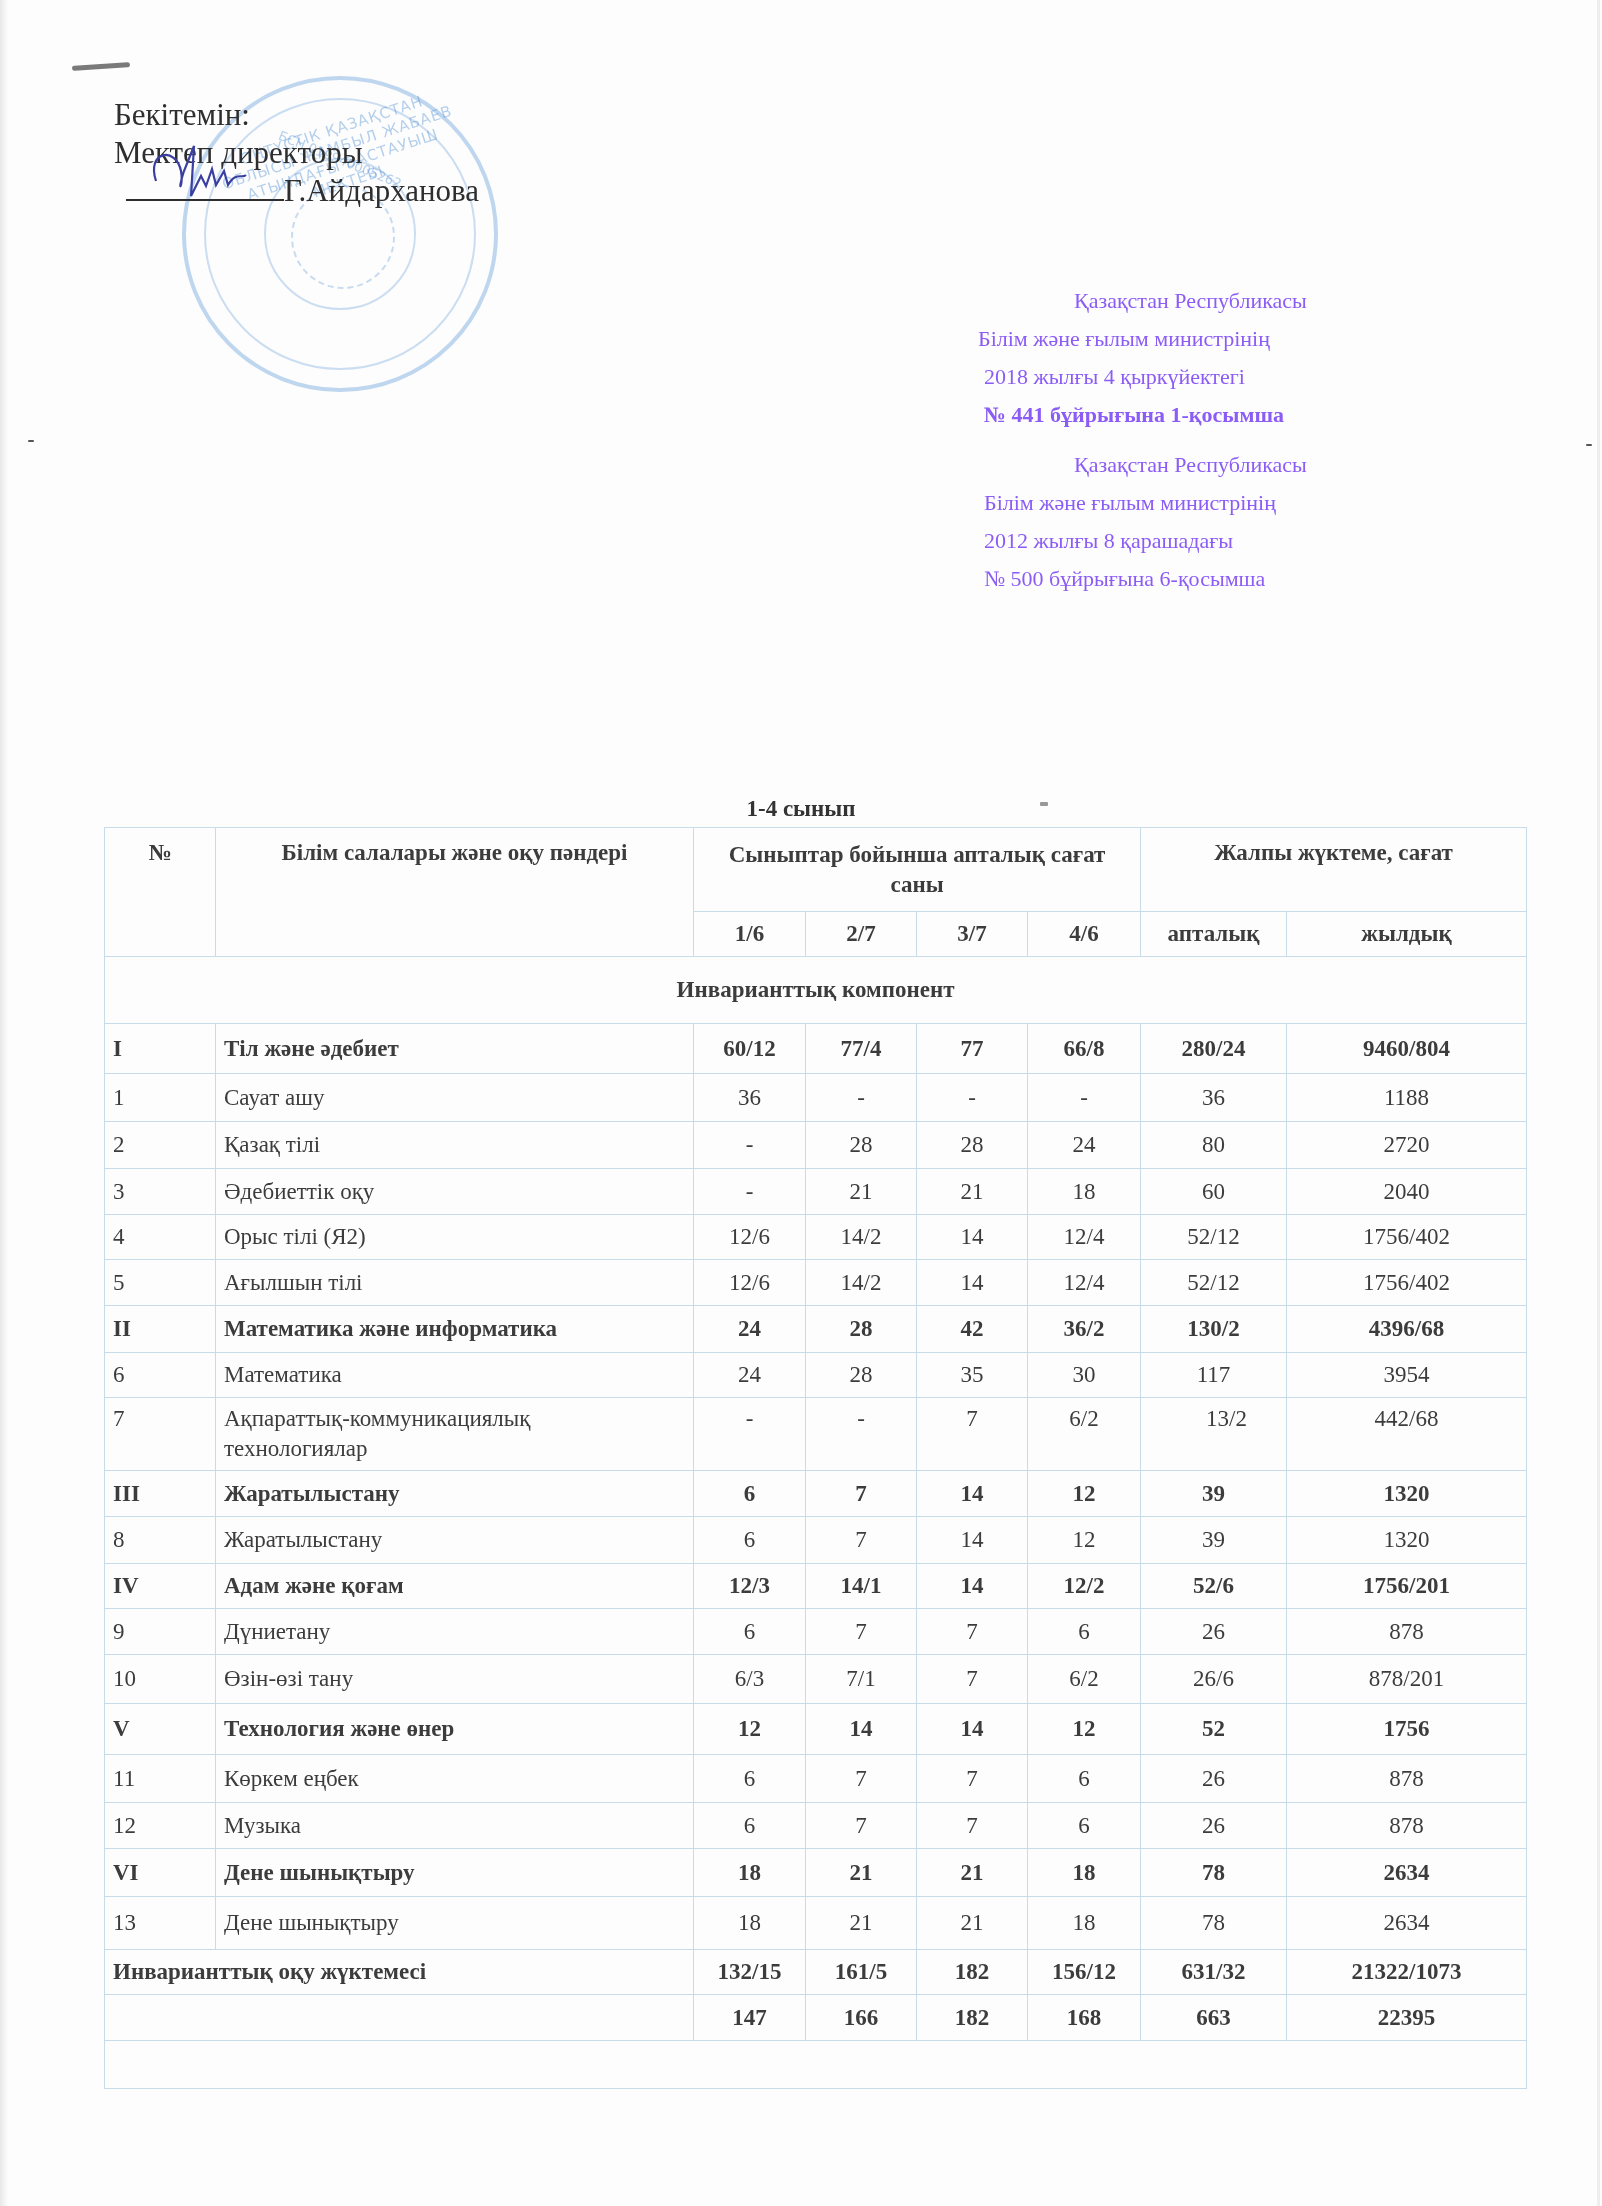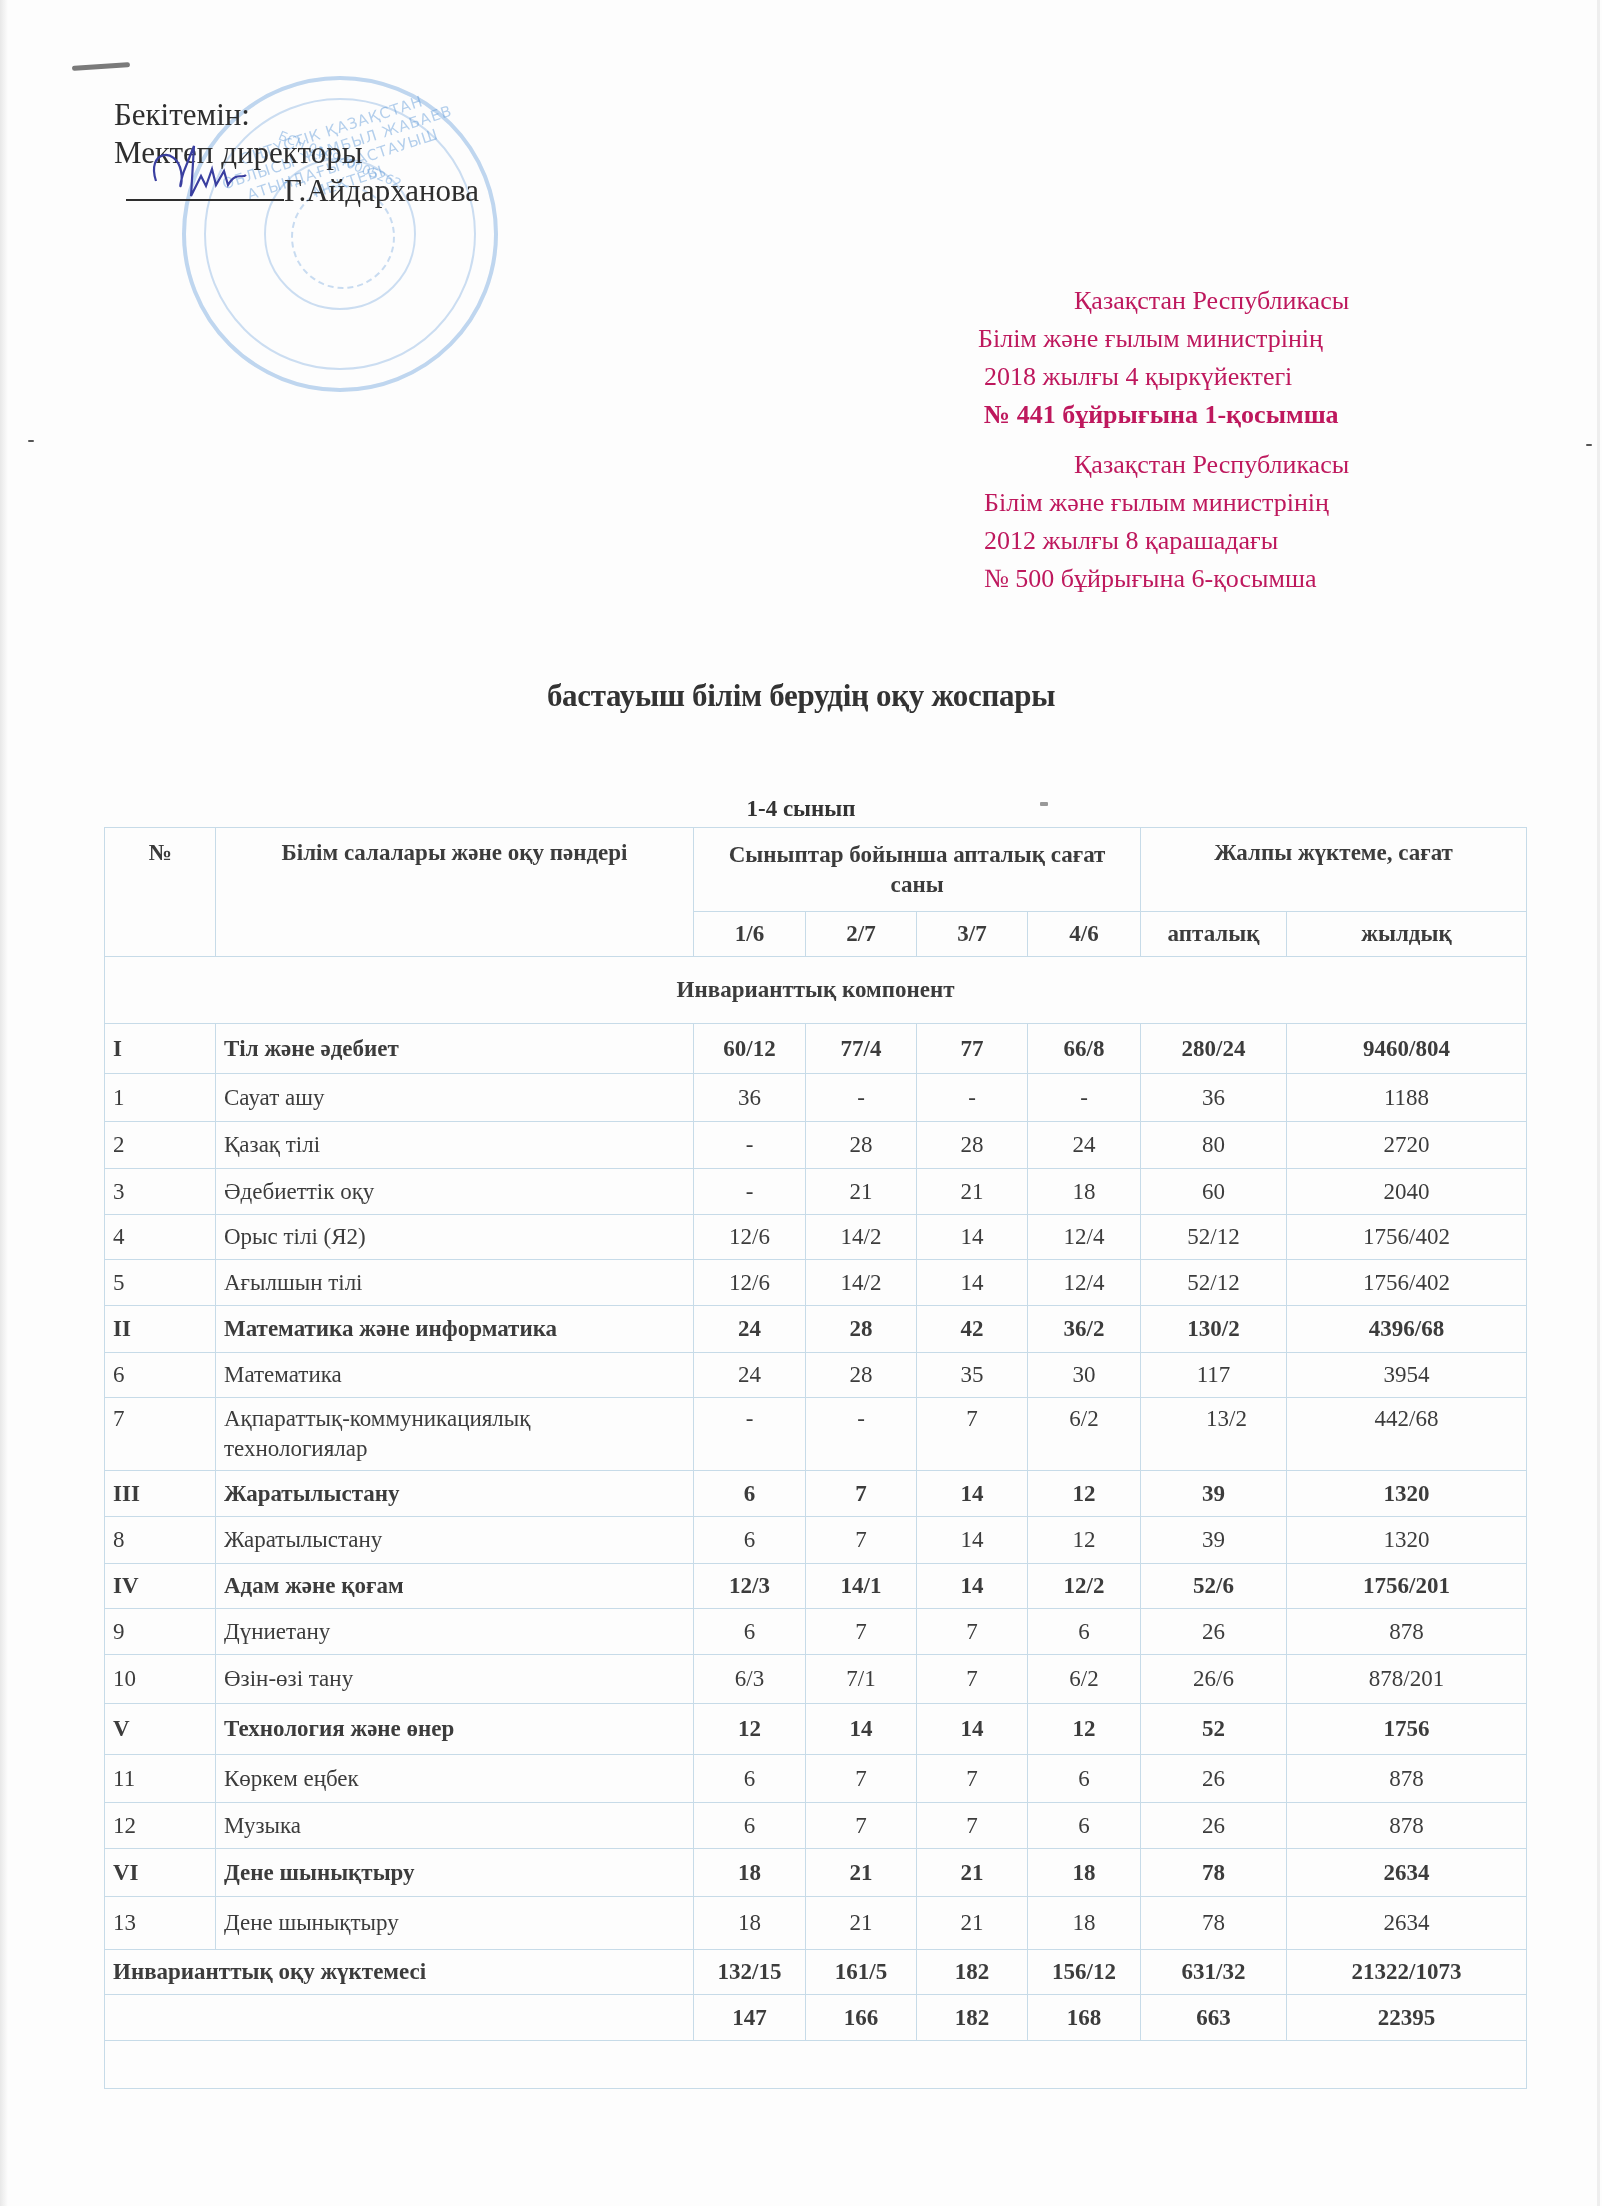--- a/index.html
+++ b/index.html
@@ -23,21 +23,21 @@
   .stamp-text { position:absolute; left:30px; right:30px; top:40px; text-align:center; font-family:"DejaVu Sans",sans-serif; font-size:15px; color:rgba(90,150,215,0.45); letter-spacing:1px; transform:rotate(-18deg); }
   .stamp-bin { position:absolute; left:40px; right:40px; top:72px; text-align:center; font-family:"DejaVu Sans",sans-serif; font-size:13px; color:rgba(90,150,215,0.45); transform:rotate(22deg); }
 
   
   .approve { position:absolute; left:114px; top:96px; font-size:31px; line-height:38px; color:#2e2e2e; }
   .approve .line { display:block; }
   .sign-line { display:inline-block; width:158px; border-bottom:2px solid #2e2e2e; height:26px; vertical-align:baseline; position:relative; margin-left:12px; }
   .signature { position:absolute; left:20px; top:-32px; width:110px; height:60px; }
 
   
-  .refs { position:absolute; left:978px; top:282px; font-size:26px; line-height:38px; color:#be185d; }
+  .refs { position:absolute; left:978px; top:282px; font-size:22px; line-height:38px; color:#8b5cf6; }
   .refs .l { display:block; white-space:nowrap; }
   .refs .ind1 { padding-left:96px; }
   .refs .ind2 { padding-left:6px; }
   .refs .gap { height:12px; }
 
   
   .title { position:absolute; left:0; width:1602px; top:676px; text-align:center; font-weight:bold; font-size:31px; line-height:40px; color:#333; letter-spacing:-0.3px; }
   .subtitle { position:absolute; left:0; width:1602px; top:796px; text-align:center; font-weight:bold; font-size:23px; color:#333; }
 
   
@@ -87,21 +87,20 @@
   <span class="l ind2">2018 жылғы 4 қыркүйектегі</span>
   <span class="l ind2" style="font-weight:bold;">№ 441 бұйрығына 1-қосымша</span>
   <div class="gap"></div>
   <span class="l ind1">Қазақстан Республикасы</span>
   <span class="l ind2">Білім және ғылым министрінің</span>
   <span class="l ind2">2012 жылғы 8 қарашадағы</span>
   <span class="l ind2">№ 500 бұйрығына 6-қосымша</span>
 </div>
 
 <div class="title">
-  <div>бастауыш білім берудің оқу жоспары</div>
 </div>
 <div class="subtitle">1-4 сынып</div>
 
 <table class="plan">
   <colgroup>
     <col style="width:111px">
       <col style="width:478px">
     <col style="width:112px">
       <col style="width:111px">
       <col style="width:111px">

